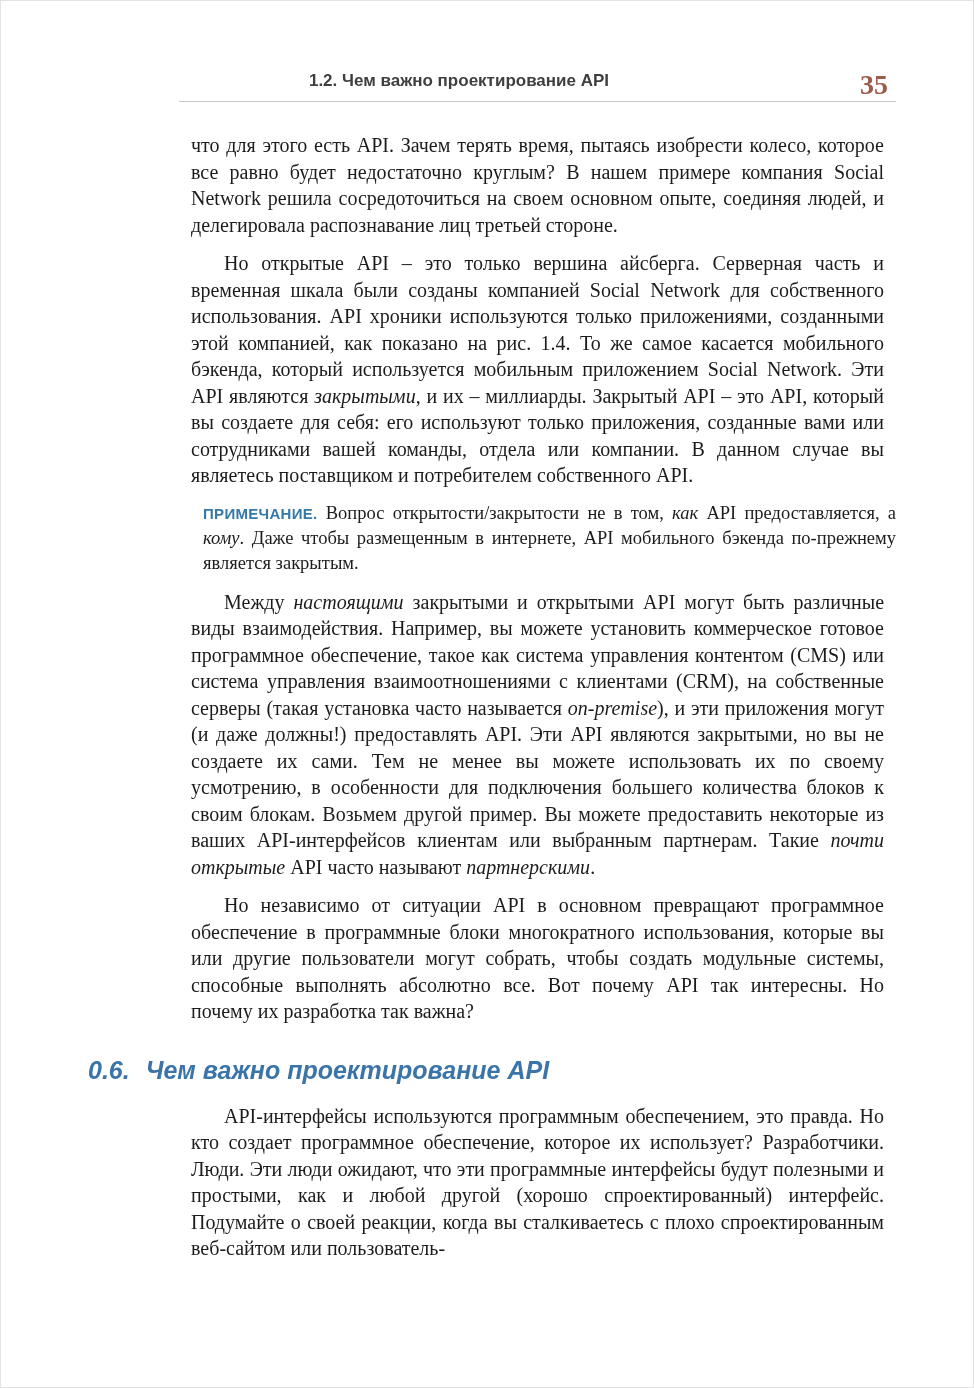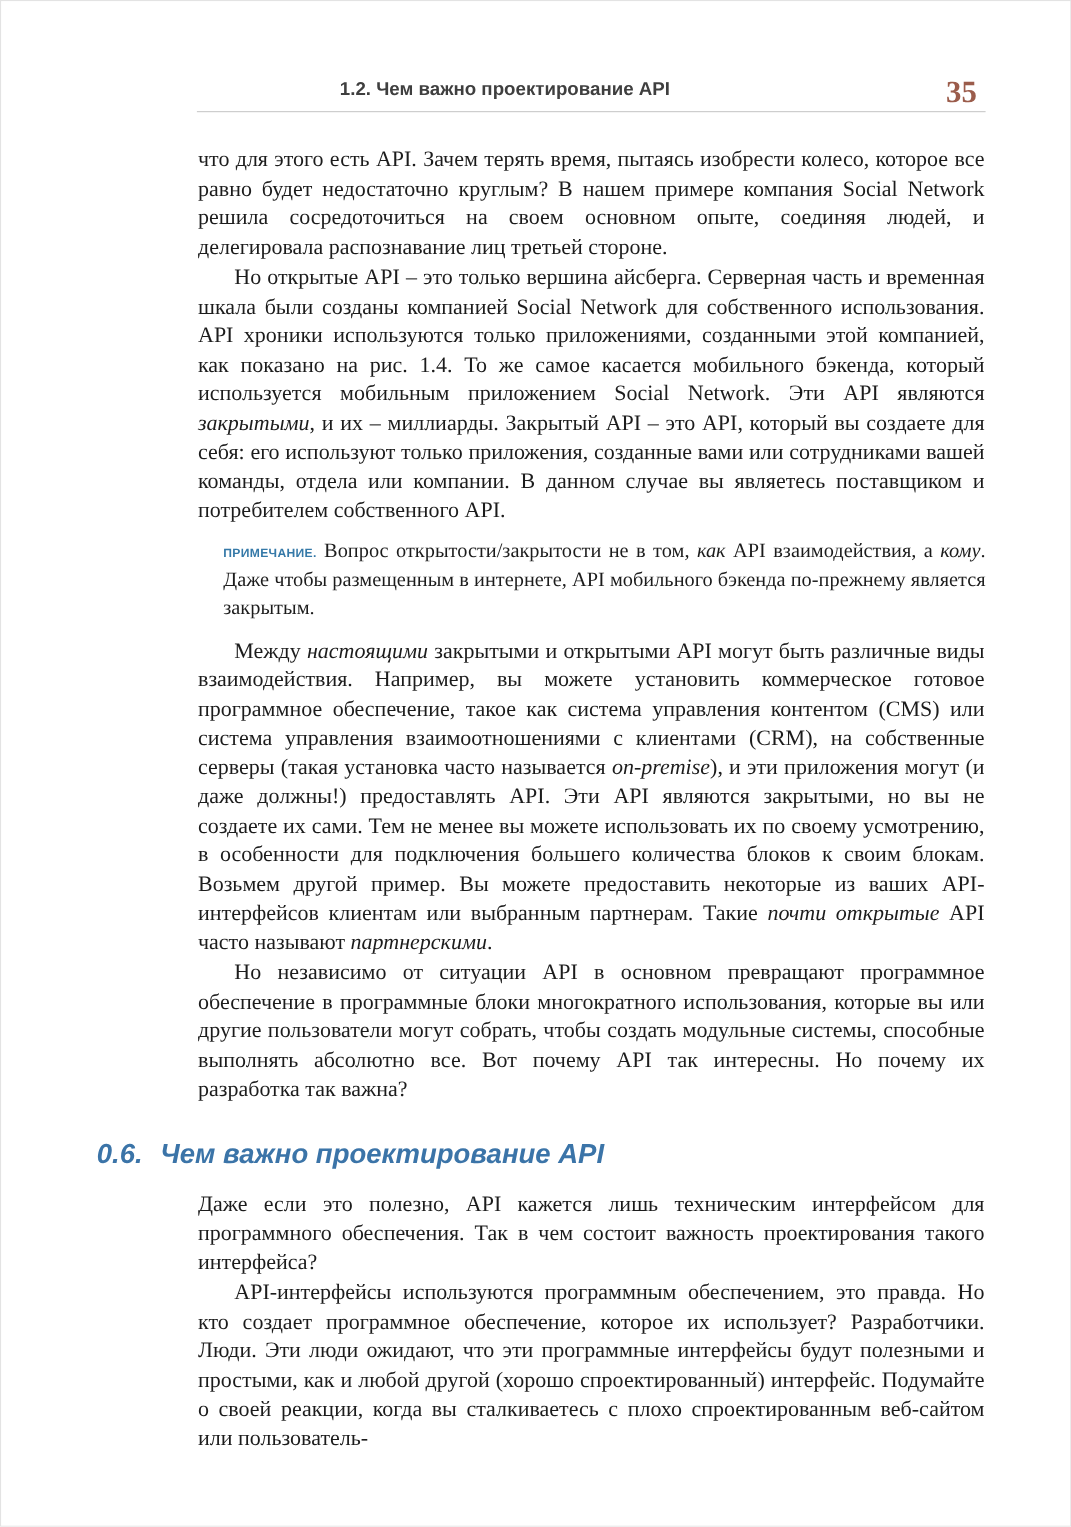--- a/index.html
+++ b/index.html
@@ -53,38 +53,38 @@
     font-size: 28px;
     color: var(--pagenum-color);
   }
   .body-text {
     font-size: 20px;
     line-height: 26.5px;
     text-align: justify;
     hyphens: auto;
   }
   .para {
-    margin: 1px;
+    margin: 12px;
   }
   .para.indent {
     text-indent: 33px;
   }
   .para em, .note em {
     font-style: italic;
   }
   .note {
     margin: 11px 0 13px 24px;
     font-size: 18.5px;
     line-height: 25px;
     text-align: justify;
   }
   .note-label {
     font-family: "Liberation Sans", "DejaVu Sans", sans-serif;
     font-weight: bold;
-    font-size: 11px;
+    font-size: 15px;
     color: var(--note-blue);
     letter-spacing: 0.3px;
   }
   .section-heading {
     margin: 30px 0 18px -91px;
     font-family: "Liberation Sans", "DejaVu Sans", sans-serif;
     font-weight: bold;
     font-style: italic;
     font-size: 25px;
     line-height: 30px;
@@ -100,20 +100,19 @@
 <body>
 
 <div class="page">
   <header class="running-head">
     <span class="rh-title">1.2.  Чем важно проектирование API</span>
     <span class="rh-page">35</span>
   </header>
   <main class="body-text" id="content">
       <p class="para"><span>что для этого есть API. Зачем терять время, пытаясь изобрести колесо, которое все равно будет недостаточно круглым? В нашем примере компания Social Network решила сосредоточиться на своем основном опыте, соединяя людей, и делегировала распознавание лиц третьей стороне.</span></p>
       <p class="para indent"><span>Но открытые API – это только вершина айсберга. Серверная часть и временная шкала были созданы компанией Social Network для собственного использования. API хроники используются только приложениями, созданными этой компанией, как показано на рис. 1.4. То же самое касается мобильного бэкенда, который используется мобильным приложением Social Network. Эти API являются </span><em>закрытыми</em><span>, и их – миллиарды. Закрытый API – это API, который вы создаете для себя: его используют только приложения, созданные вами или сотрудниками вашей команды, отдела или компании. В данном случае вы являетесь поставщиком и потребителем собственного API.</span></p>
-      <div class="note"><span class="note-label">ПРИМЕЧАНИЕ.</span><span> Вопрос открытости/закрытости не в том, </span><em>как</em><span> API взаимодействия, а </span><em>кому</em><span>. Даже чтобы размещенным в интернете, API мобильного бэкенда по-прежнему является закрытым.</span></div>
+      <div class="note"><span class="note-label">ПРИМЕЧАНИЕ.</span><span> Вопрос открытости/закрытости не в том, </span><em>как</em><span> API предоставляется, а </span><em>кому</em><span>. Даже чтобы размещенным в интернете, API мобильного бэкенда по-прежнему является закрытым.</span></div>
       <p class="para indent"><span>Между </span><em>настоящими</em><span> закрытыми и открытыми API могут быть различные виды взаимодействия. Например, вы можете установить коммерческое готовое программное обеспечение, такое как система управления контентом (CMS) или система управления взаимоотношениями с клиентами (CRM), на собственные серверы (такая установка часто называется </span><em>on-premise</em><span>), и эти приложения могут (и даже должны!) предоставлять API. Эти API являются закрытыми, но вы не создаете их сами. Тем не менее вы можете использовать их по своему усмотрению, в особенности для подключения большего количества блоков к своим блокам. Возьмем другой пример. Вы можете предоставить некоторые из ваших API-интерфейсов клиентам или выбранным партнерам. Такие </span><em>почти открытые</em><span> API часто называют </span><em>партнерскими</em><span>.</span></p>
       <p class="para indent"><span>Но независимо от ситуации API в основном превращают программное обеспечение в программные блоки многократного использования, которые вы или другие пользователи могут собрать, чтобы создать модульные системы, способные выполнять абсолютно все. Вот почему API так интересны. Но почему их разработка так важна?</span></p>
       <h2 class="section-heading"><span class="sec-num">0.6.</span><span>Чем важно проектирование API</span></h2>
-      <p class="para"><span>Даже если это полезно, API кажется лишь техническим интерфейсом для программного обеспечения. Так в чем состоит важность проектирования такого интерфейса?</span></p>
       <p class="para indent"><span>API-интерфейсы используются программным обеспечением, это правда. Но кто создает программное обеспечение, которое их использует? Разработчики. Люди. Эти люди ожидают, что эти программные интерфейсы будут полезными и простыми, как и любой другой (хорошо спроектированный) интерфейс. Подумайте о своей реакции, когда вы сталкиваетесь с плохо спроектированным веб-сайтом или пользователь-</span></p>
     </main>
 </div>
 
 </body></html>

